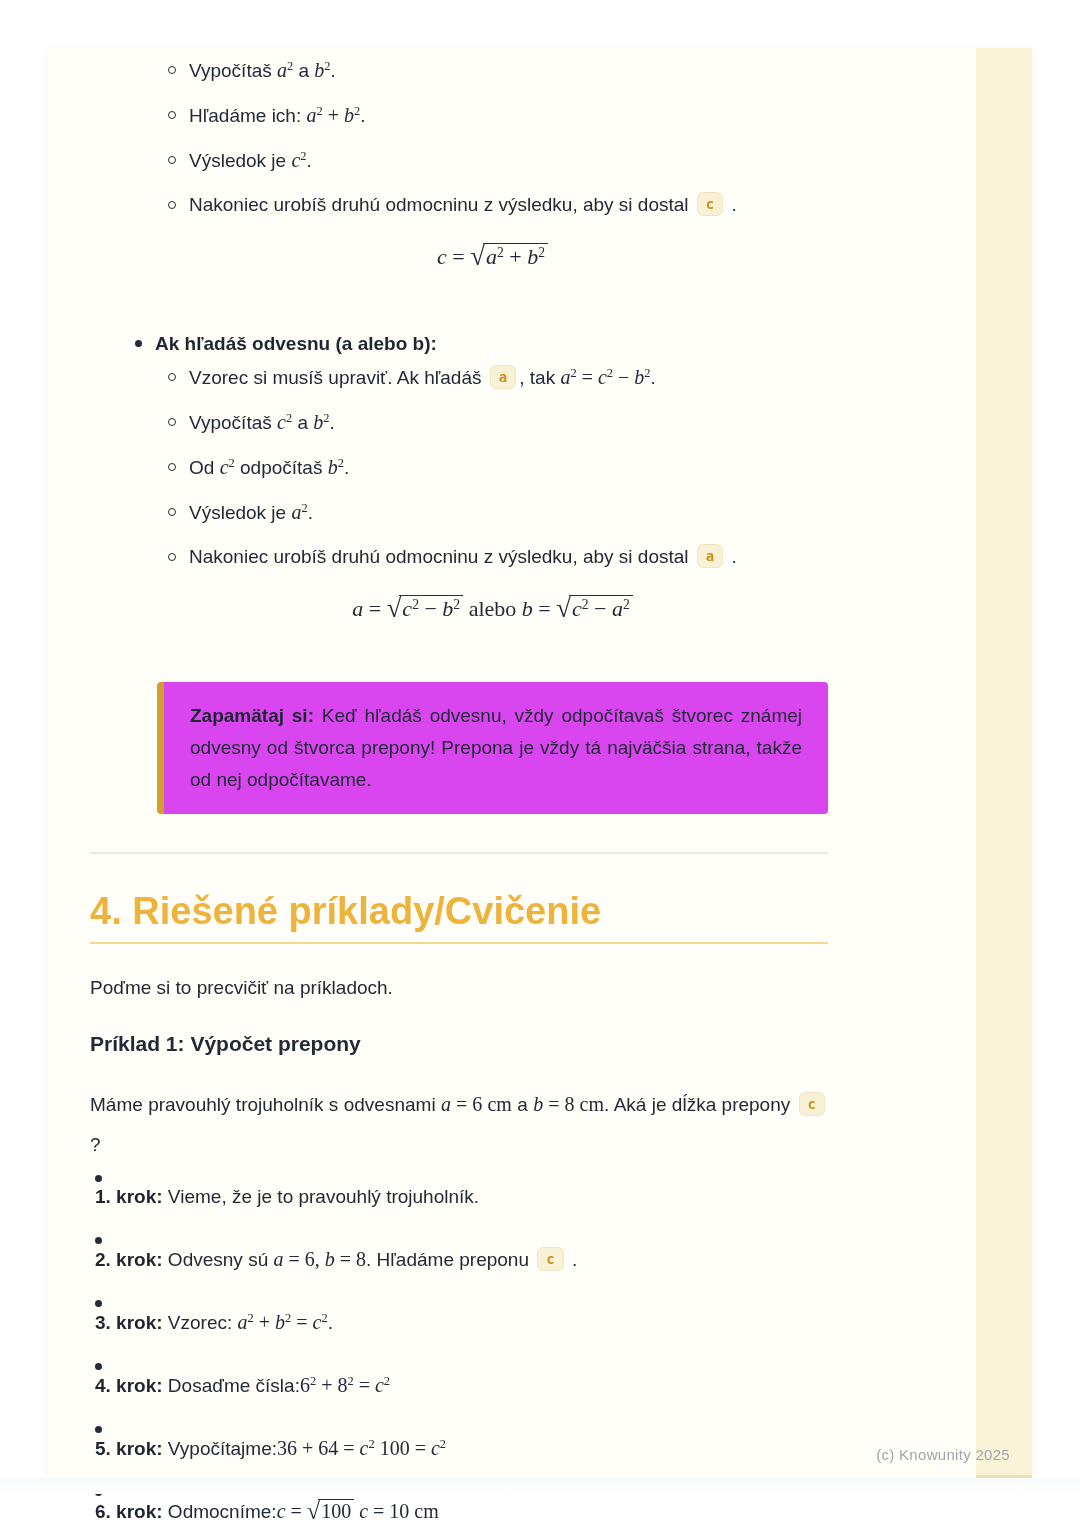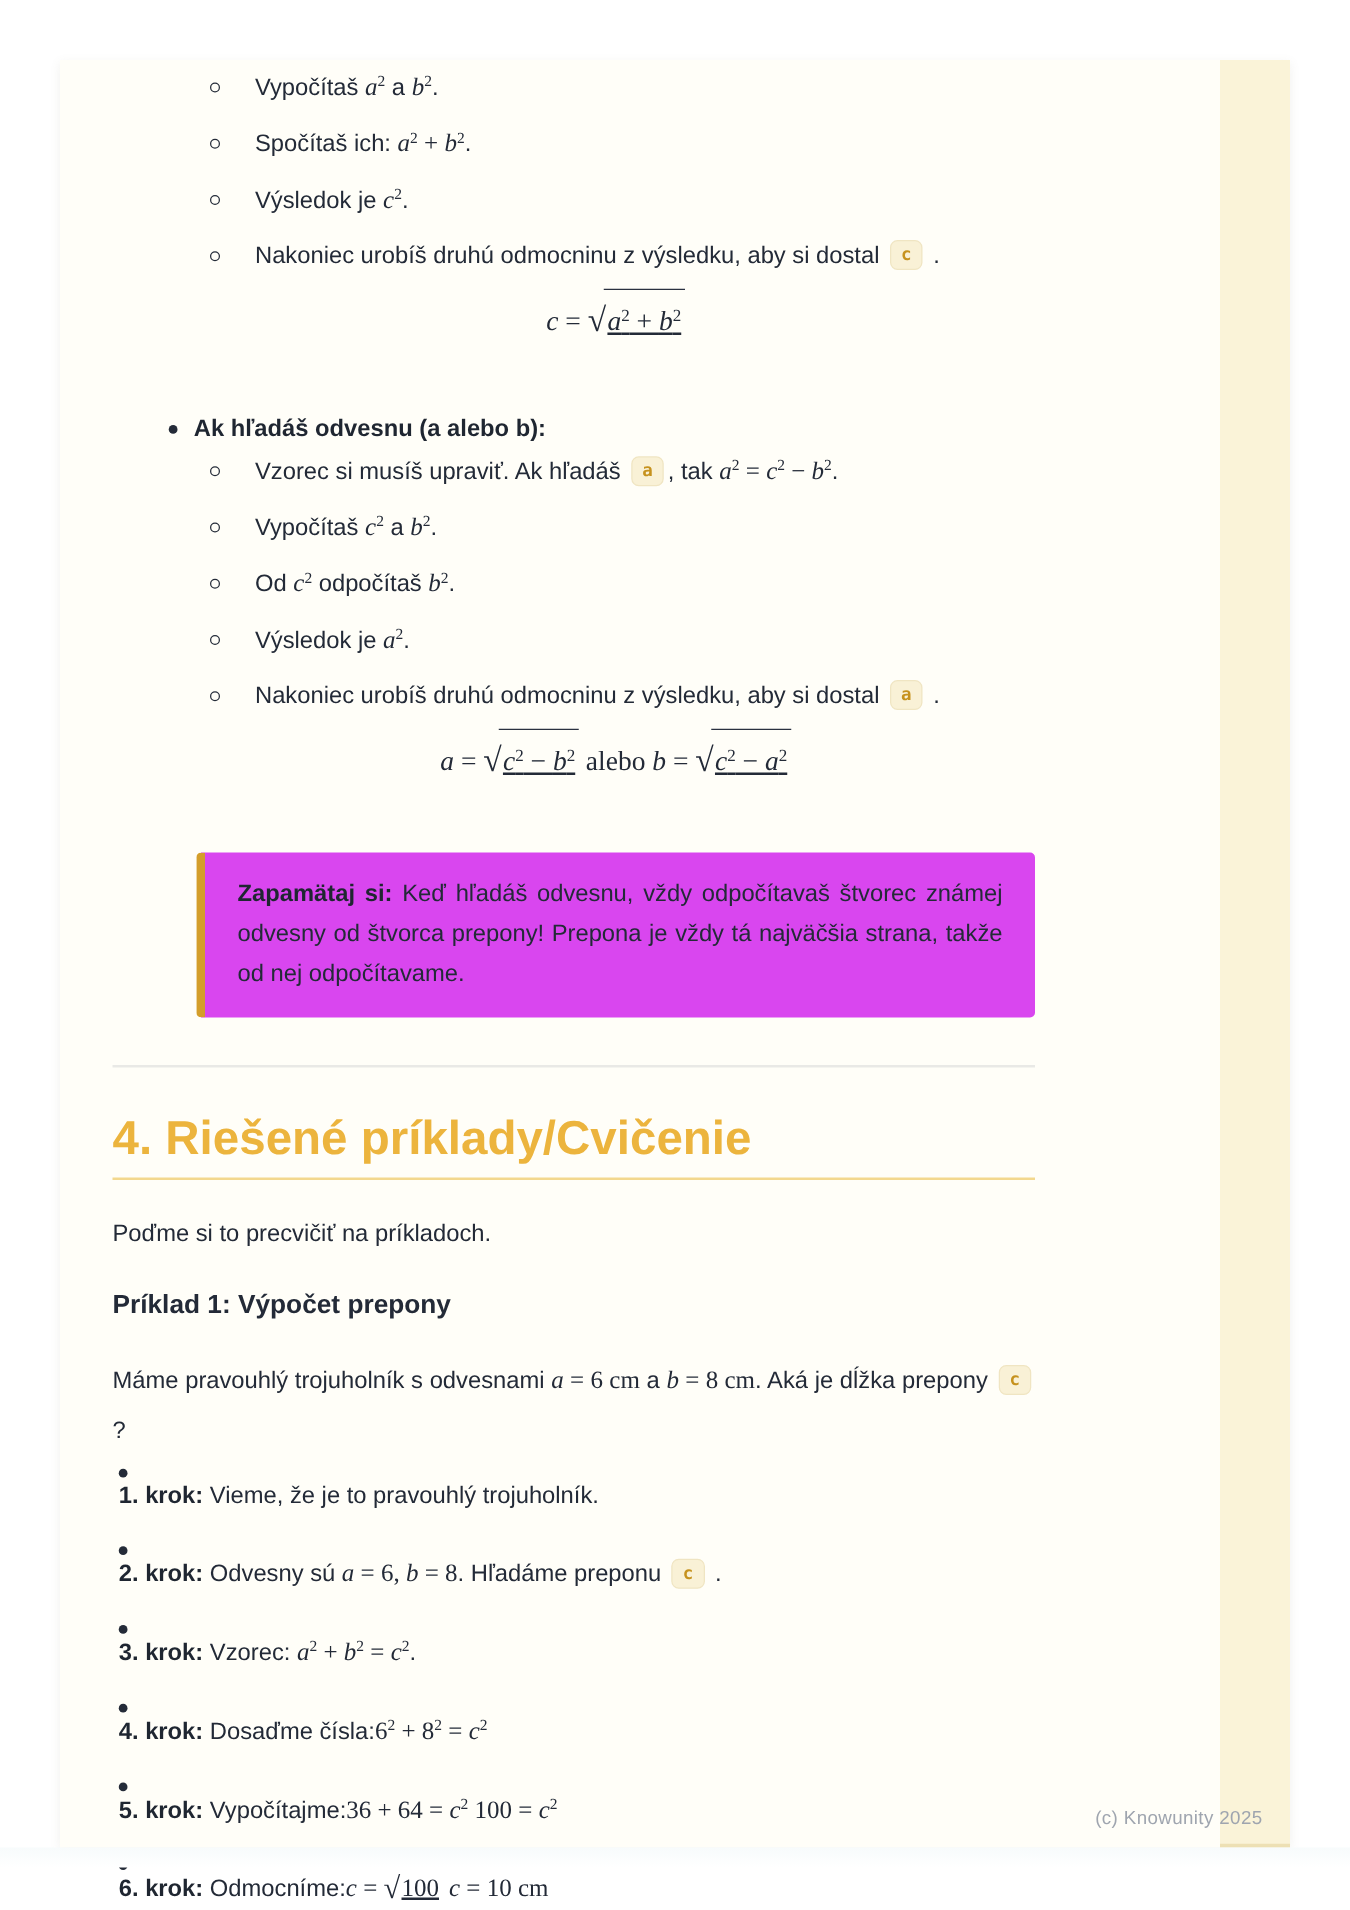--- a/index.html
+++ b/index.html
@@ -22,32 +22,32 @@
     background:linear-gradient(#f7fbfc,#ffffff);
   }
   .content{position:absolute;left:42px;top:0;width:738px;padding-top:8px;}
 
   ul.list{list-style:none;margin:0;padding:0;}
   ul.list li{display:flex;align-items:flex-start;margin-bottom:16px;
     font-size:19px;line-height:28px;}
   .dot{display:inline-block;flex-shrink:0;margin:10px 13px 0 0;}
   .dot.disc{width:7px;height:7px;border-radius:50%;background:#242b38;}
   .dot.ring{width:6px;height:6px;border-radius:50%;border:1.7px solid #242b38;background:transparent;}
-  ul.l2 li{margin-left:78px;gap:15px;}
+  ul.l2 li{margin-left:78px;}
   ul.l1 li{margin-left:45px;margin-bottom:5px;margin-top:48px;}
   ul.steps li{margin-left:5px;margin-bottom:15px;line-height:30px;flex-direction:column;}
   .li-body{flex:1;}
   strong{font-weight:700;color:#1f2631;}
 
   .math{font-family:"Liberation Serif",serif;font-size:20px;}
   .math i{font-style:italic;}
   .math sup{font-size:0.62em;vertical-align:0.55em;line-height:0;}
   .sqrt{white-space:nowrap;}
   .sqrt .rs{font-size:1.22em;display:inline-block;margin-right:-2px;vertical-align:-1px;}
-  .sqrt .rb{border-top:1.6px solid #2a3140;padding:12px 3px 0 3px;text-decoration:underline;}
+  .sqrt .rb{border-top:1.6px solid #2a3140;padding:0 3px 0 3px;}
 
   .formula{margin:20px 0 56px 67px;width:671px;text-align:center;
     font-size:22px;line-height:34px;}
   .formula .math{font-size:22px;}
 
   .badge{
     display:inline-block;background:#f9f1d6;border:1px solid #f0e5c2;
     border-radius:6px;color:#c6921e;font-family:"DejaVu Sans Mono",monospace;
     font-size:14px;font-weight:700;padding:2px 8px;line-height:18px;
     vertical-align:2px;margin:0 3px;
@@ -81,21 +81,21 @@
   <div class="page">
     <div class="content">
 
       <ul class="list l2">
           <li>
             <span class="dot ring"></span>
             <span class="li-body"><span>Vypočítaš </span><span class="math"><i>a</i><sup>2</sup></span><span> a </span><span class="math"><i>b</i><sup>2</sup></span><span>.</span></span>
           </li>
           <li>
             <span class="dot ring"></span>
-            <span class="li-body"><span>Spočítaš ich: </span><span class="math"><i>a</i><sup>2</sup> + <i>b</i><sup>2</sup></span><span>.</span></span>
+            <span class="li-body"><span>Hľadáme ich: </span><span class="math"><i>a</i><sup>2</sup> + <i>b</i><sup>2</sup></span><span>.</span></span>
           </li>
           <li>
             <span class="dot ring"></span>
             <span class="li-body"><span>Výsledok je </span><span class="math"><i>c</i><sup>2</sup></span><span>.</span></span>
           </li>
           <li>
             <span class="dot ring"></span>
             <span class="li-body"><span>Nakoniec urobíš druhú odmocninu z výsledku, aby si dostal </span><span class="badge">c</span><span> .</span></span>
           </li>
         </ul>

